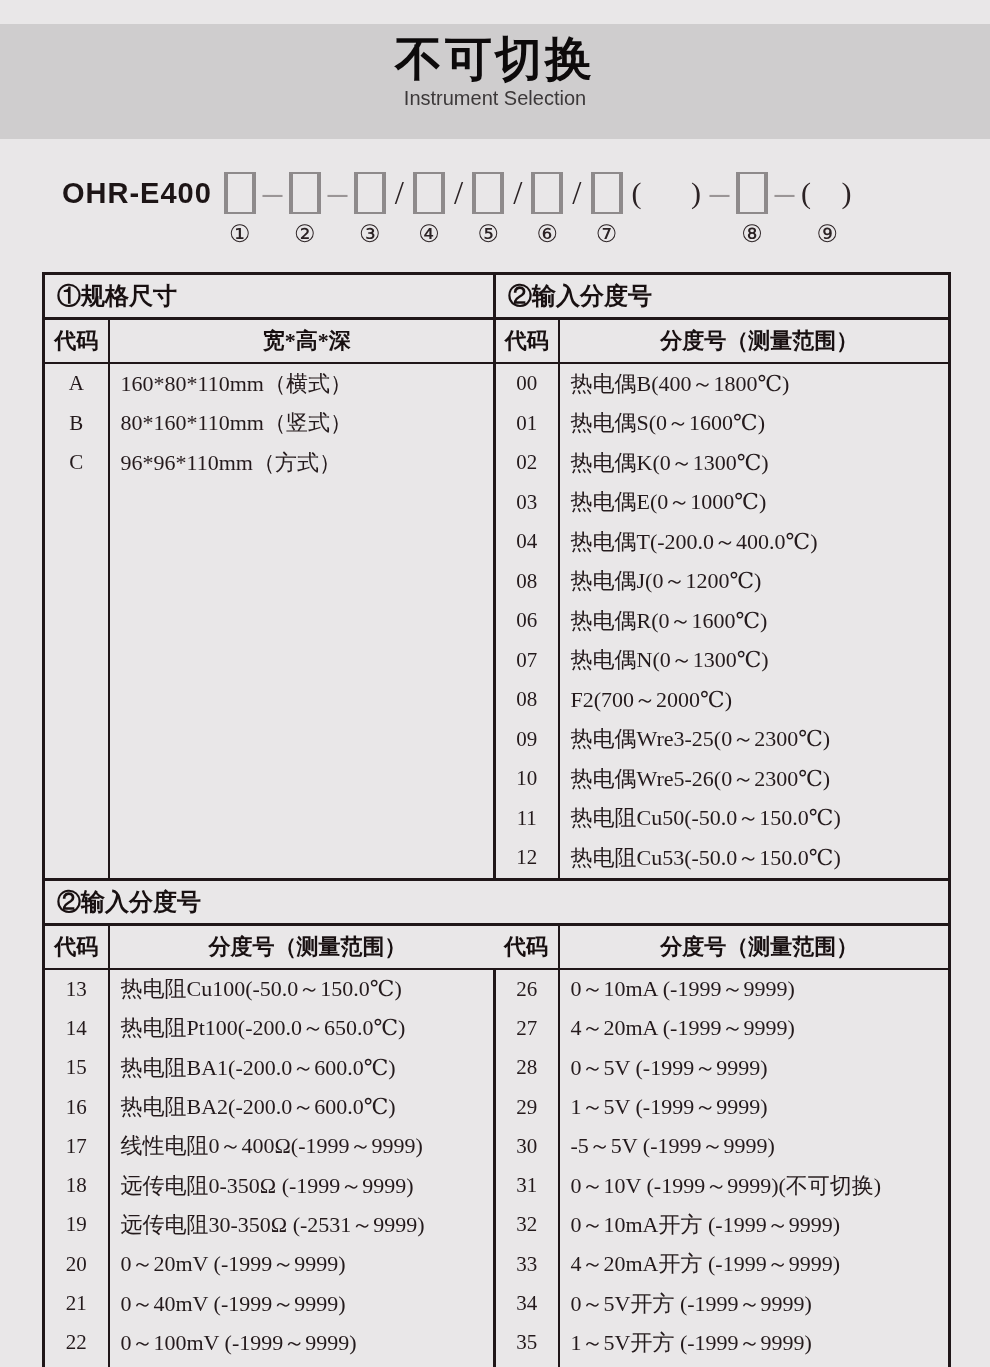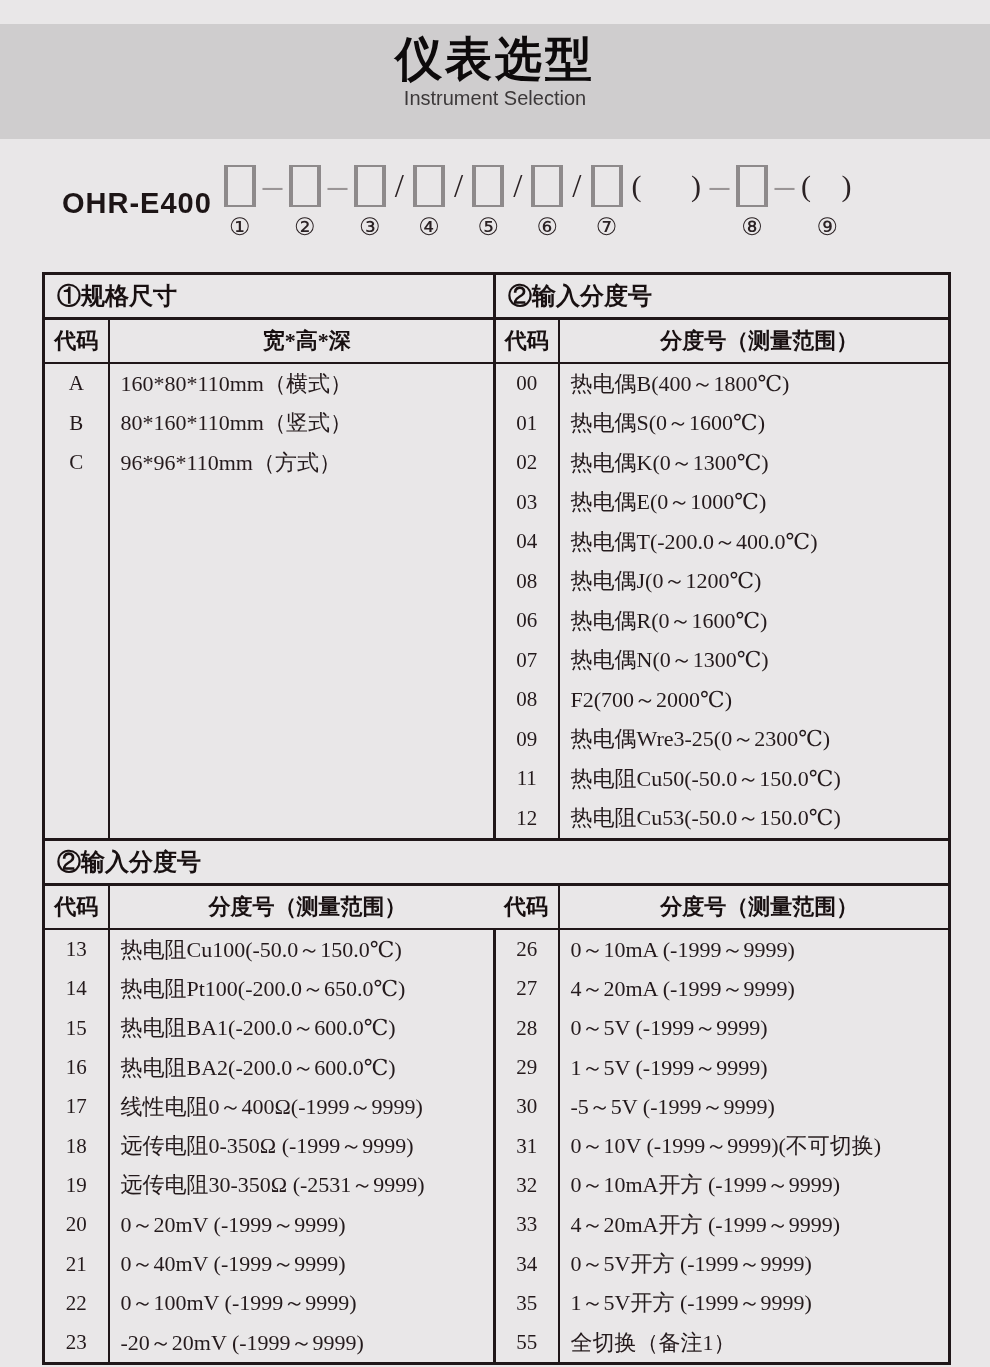--- a/index.html
+++ b/index.html
@@ -16,21 +16,21 @@
   .title{
     font-family:"Liberation Sans","DejaVu Sans",sans-serif;
     font-weight:bold;font-size:47px;letter-spacing:3px;
     margin-top:8px;color:#0d0a0b;line-height:1.15;
   }
   .subtitle{
     font-family:"Liberation Sans","DejaVu Sans",sans-serif;
     font-size:20px;color:#3c3839;margin-top:1px;
   }
   
-  .code-line{position:absolute;top:165px;left:62px;display:flex;align-items:center;}
+  .code-line{position:absolute;top:172px;left:62px;display:flex;align-items:flex-start;}
   .prefix{
     font-family:"Liberation Sans","DejaVu Sans",sans-serif;
     font-weight:700;font-size:29px;line-height:42px;letter-spacing:1px;
     margin-right:12px;color:#1d1516;
   }
   .segments{display:flex;gap:9px;}
   .seg{display:flex;flex-direction:column;align-items:center;}
   .sym{height:42px;display:flex;align-items:center;}
   .sym.dash{color:#9a9596;font-size:30px;font-weight:bold;transform:scaleX(1.3);}
   .sym.slash{color:#2b2224;font-size:33px;}
@@ -62,21 +62,21 @@
   td.desc{padding-left:11px;font-size:22px;}
   .tbl1 td{height:37.5px;}
   .tbl2 td{height:37.3px;}
 </style>
 </head>
 <body>
 
 <div class="page">
 
   <div class="banner">
-    <div class="title">仪表选型</div>
+    <div class="title">不可切换</div>
     <div class="subtitle">Instrument Selection</div>
   </div>
 
   <div class="code-line">
     <span class="prefix">OHR-E400</span>
     <div class="segments" id="segments">
         <div class="seg">
           <div class="sym box">
             <div class="box"></div>
           </div>
@@ -245,20 +245,26 @@
           </tr>
           <tr>
             <td class="code"></td>
             <td class="desc bl"></td>
             <td class="code blt">09</td>
             <td class="desc bl">热电偶Wre3-25(0～2300℃)</td>
           </tr>
           <tr>
             <td class="code"></td>
             <td class="desc bl"></td>
+            <td class="code blt">10</td>
+            <td class="desc bl">热电偶Wre5-26(0～2300℃)</td>
+          </tr>
+          <tr>
+            <td class="code"></td>
+            <td class="desc bl"></td>
             <td class="code blt">11</td>
             <td class="desc bl">热电阻Cu50(-50.0～150.0℃)</td>
           </tr>
           <tr>
             <td class="code"></td>
             <td class="desc bl"></td>
             <td class="code blt">12</td>
             <td class="desc bl">热电阻Cu53(-50.0～150.0℃)</td>
           </tr>
         </tbody>

